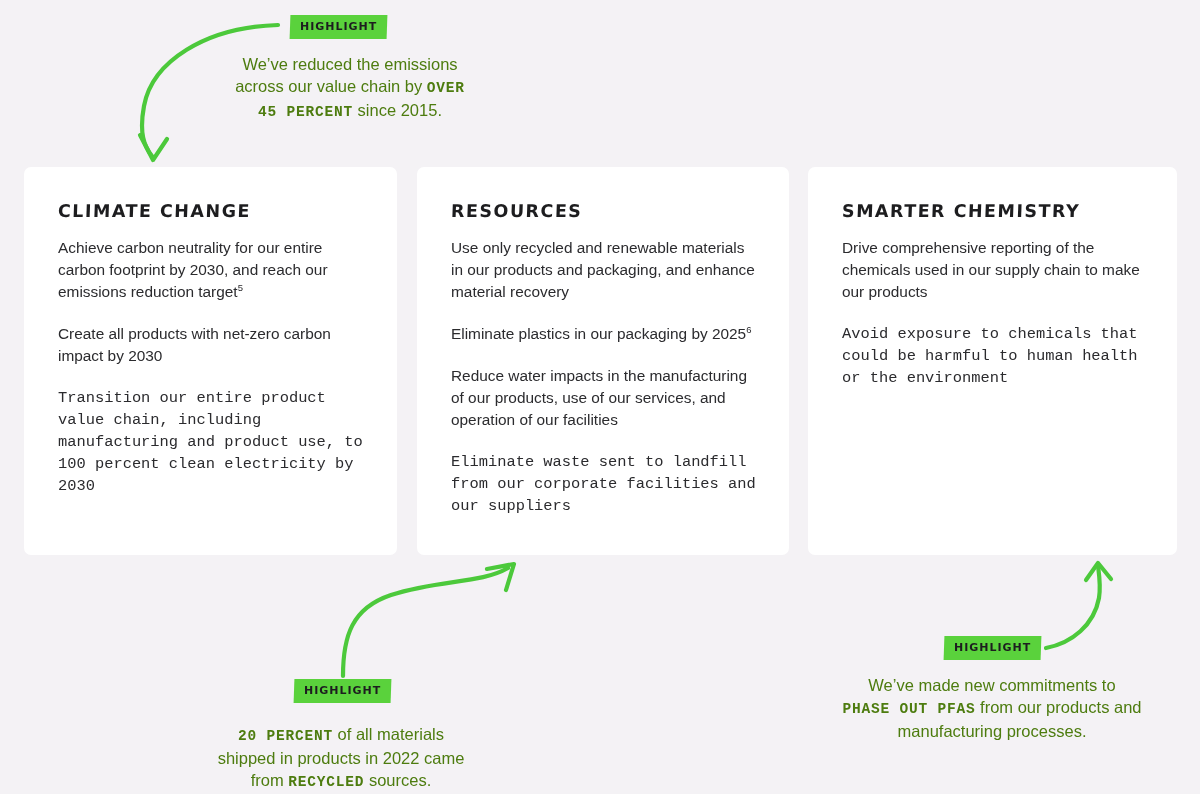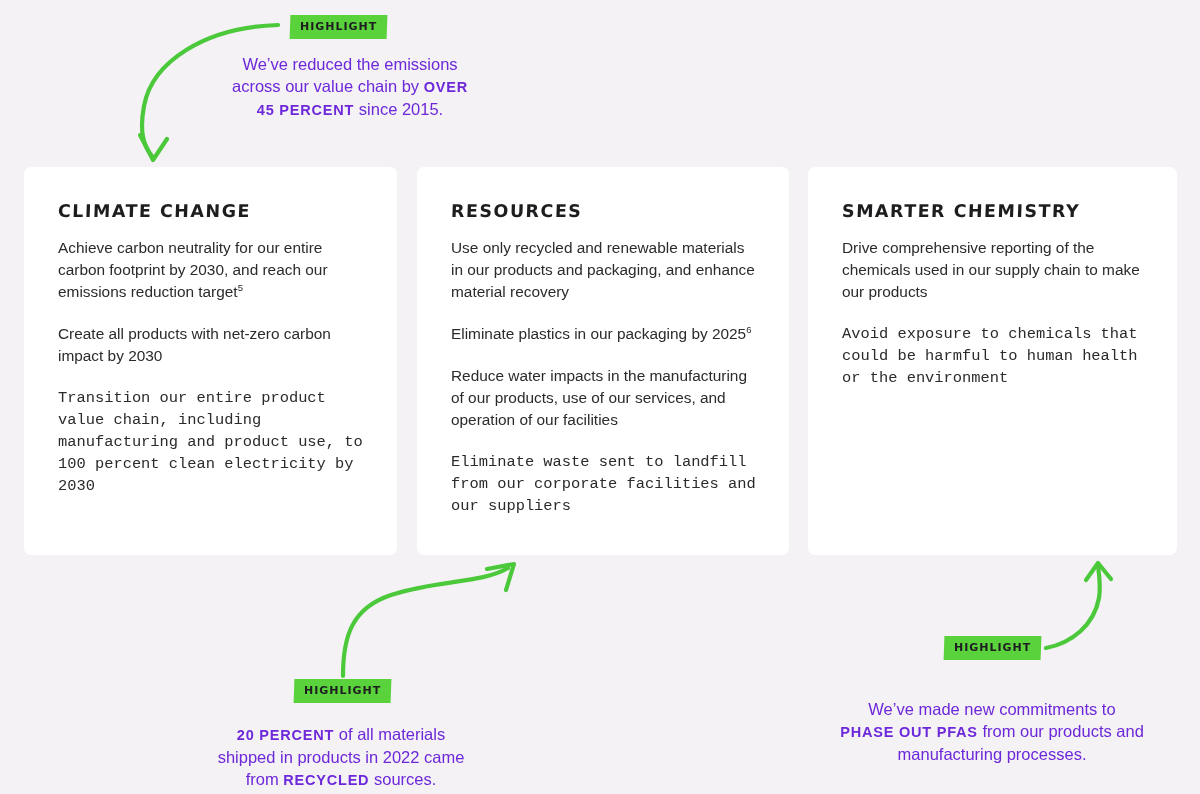--- a/index.html
+++ b/index.html
@@ -45,26 +45,26 @@
   }
   .badge-inner {
     display: inline-block;
     transform: skewX(2deg);
   }
 
   
   .callout {
     position: absolute;
     text-align: center;
-    color: #6d28d9;
+    color: #4d7c0f;
     font-size: 16.5px;
     line-height: 22px;
   }
   .callout b {
-    font-family: Liberation Sans, sans-serif;
+    font-family: Liberation Mono, monospace;
     font-weight: bold;
     font-size: 14.5px;
     letter-spacing: 0.055em;
   }
 
   
   .card {
     position: absolute;
     background: #ffffff;
     border-radius: 7px;
@@ -162,19 +162,19 @@
   <div class="callout" style="left:161px; top:723px; width:360px;">
     <b>20 PERCENT</b><span> of all materials</span><br>
     <span>shipped in products in 2022 came</span><br>
     <span>from </span><b>RECYCLED</b><span> sources.</span>
   </div>
 
   <div class="badge" style="left:944px; top:636px;">
     <span class="badge-inner">HIGHLIGHT</span>
   </div>
 
-  <div class="callout" style="left:812px; top:674px; width:360px;margin-top:24px;">
+  <div class="callout" style="left:812px; top:674px; width:360px;">
     <span>We’ve made new commitments to</span><br>
     <b>PHASE OUT PFAS</b><span> from our products and</span><br>
     <span>manufacturing processes.</span>
   </div>
 
 </div>
 
 </body></html>

